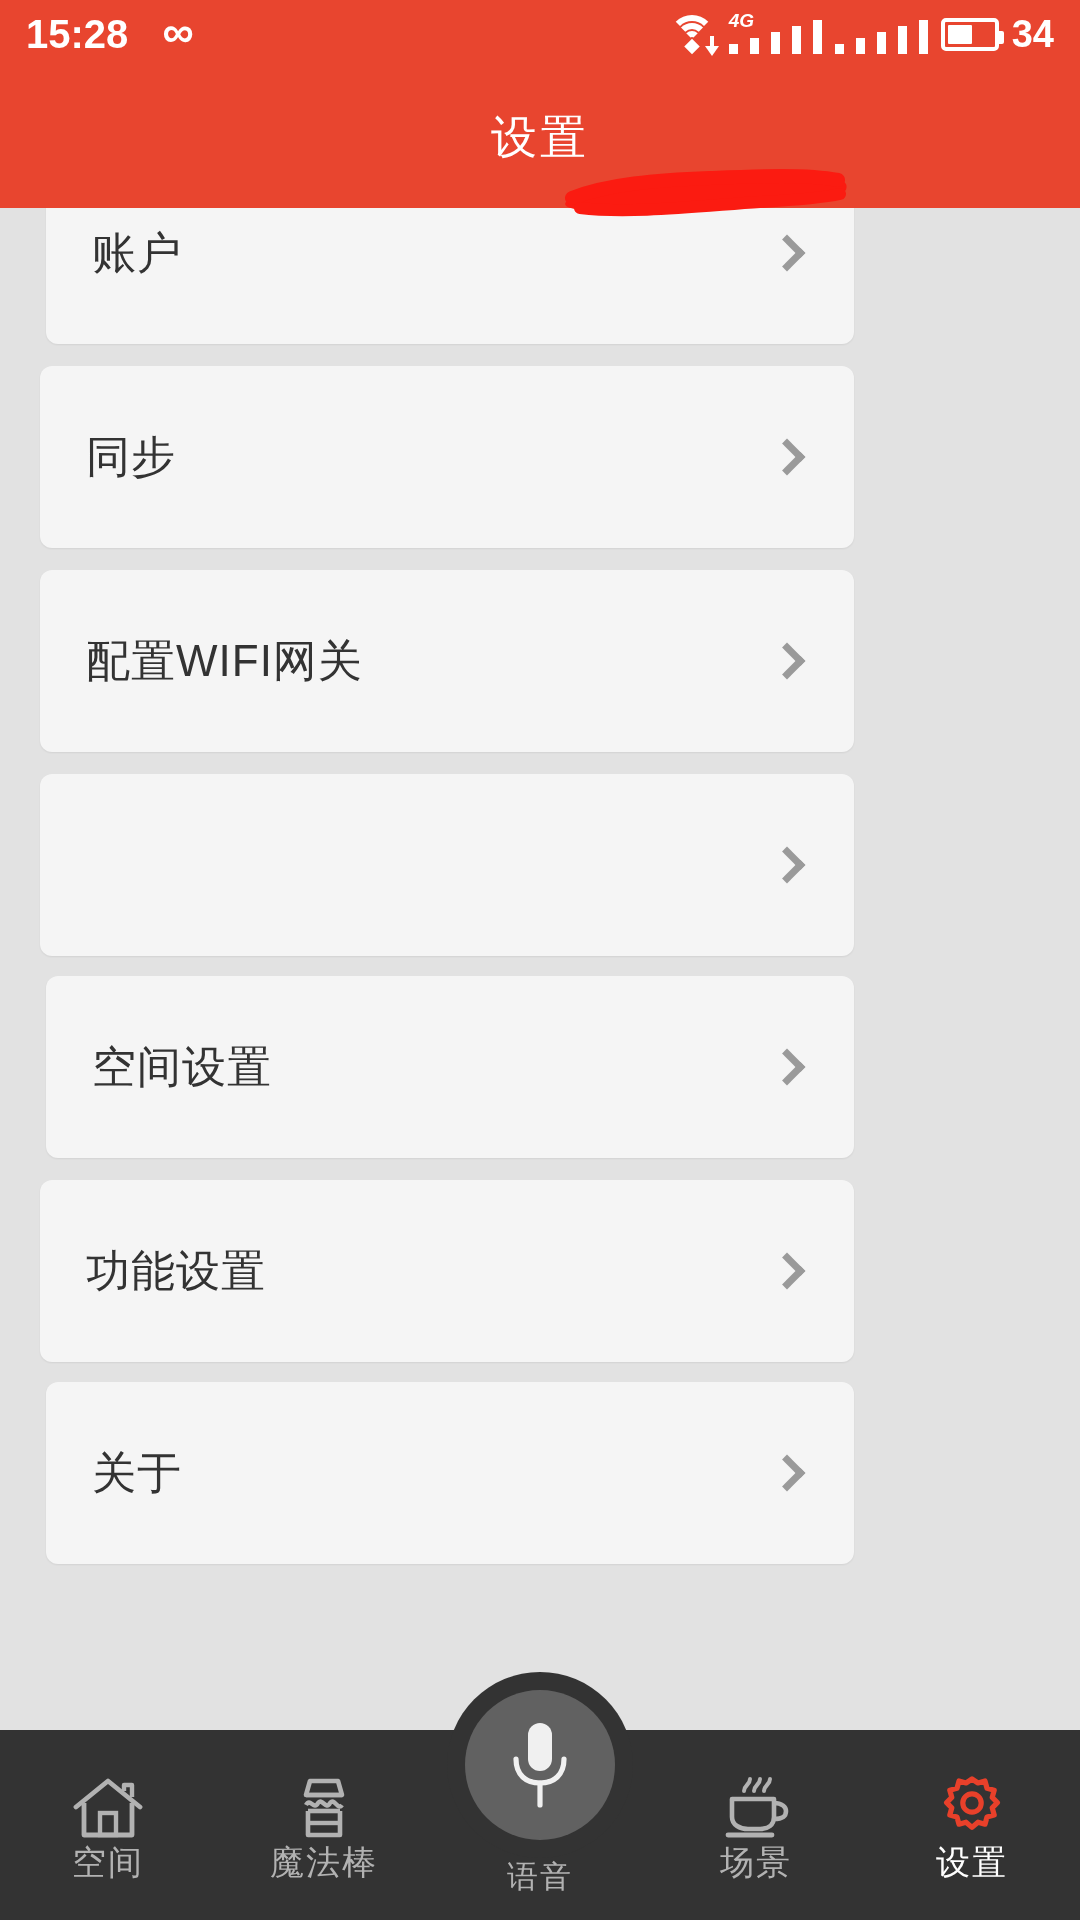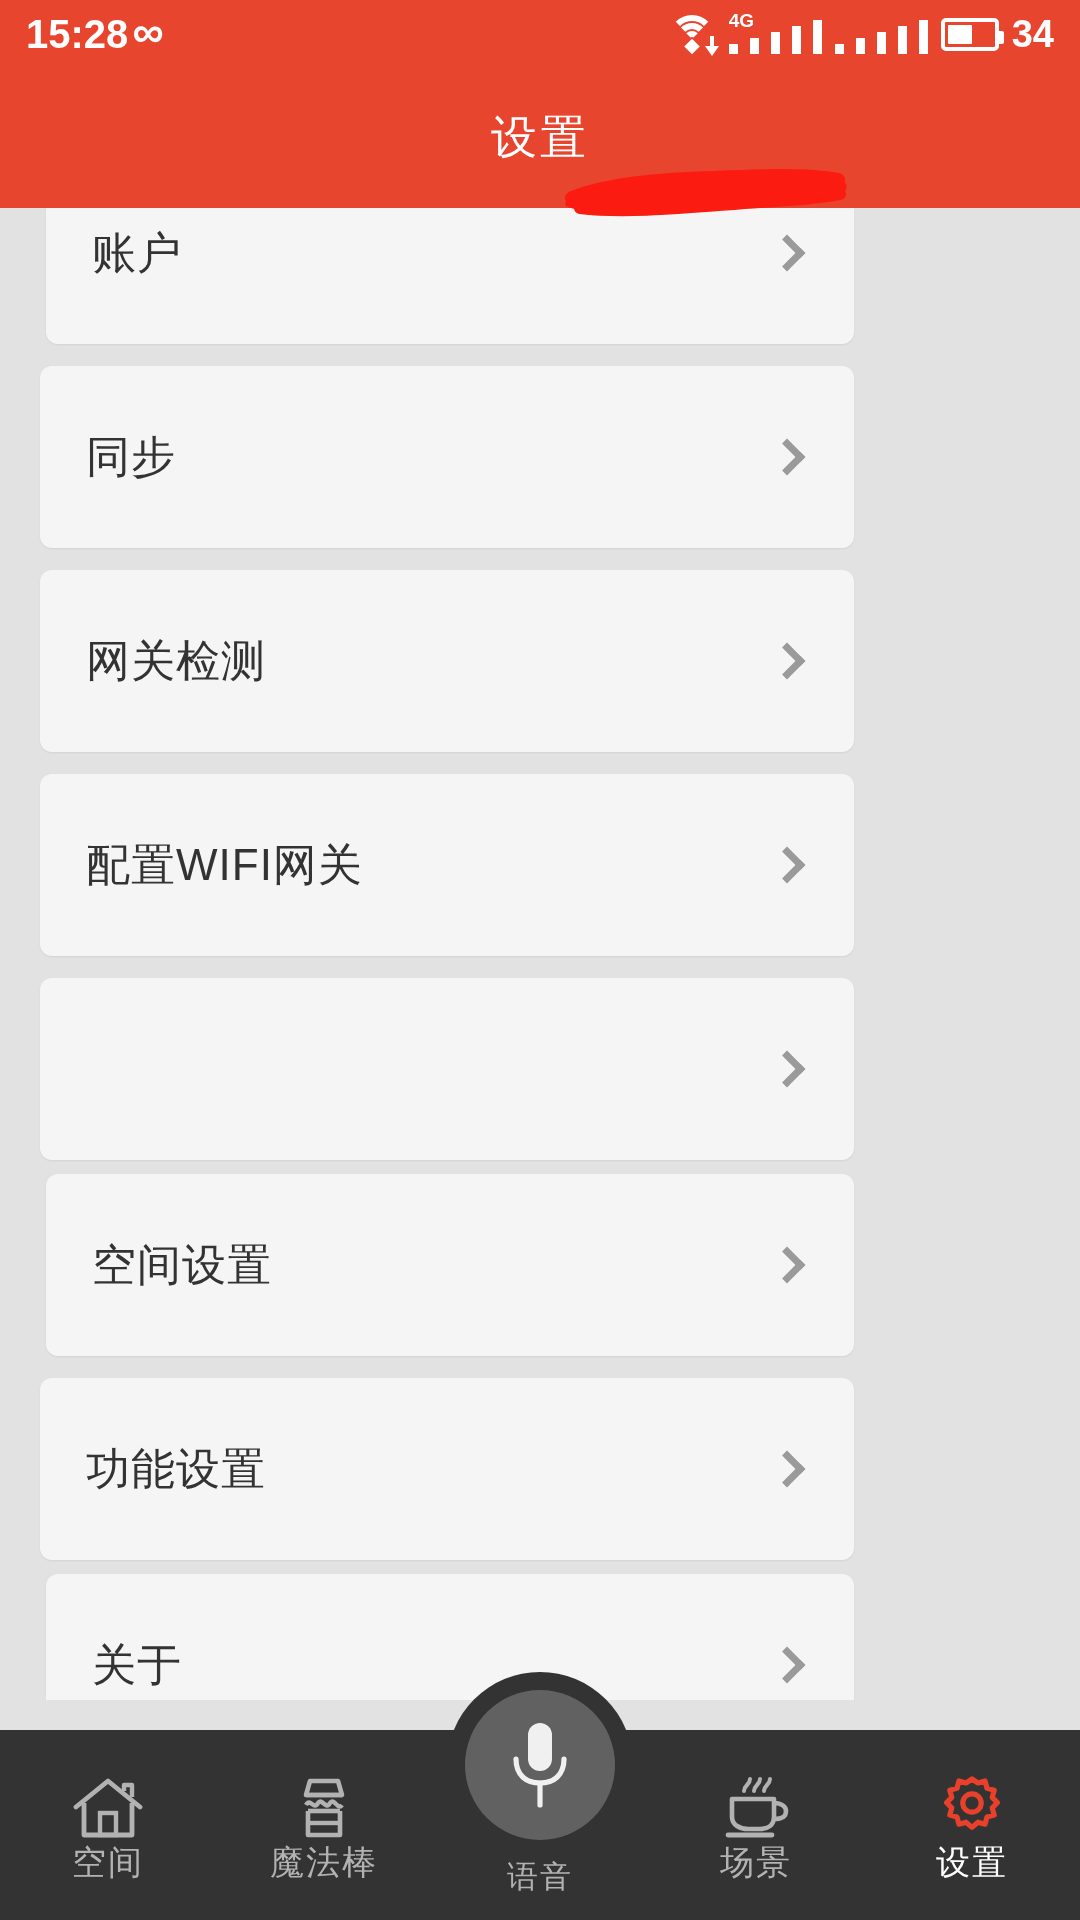--- a/index.html
+++ b/index.html
@@ -9,21 +9,21 @@
     background:#e2e2e2;
     position:relative;
   }
 
   
   #statusbar{
     position:absolute; top:0; left:0; width:1080px; height:68px;
     background:#e8452f; display:flex; align-items:center;
     padding:0 26px; color:#fff;
   }
-  #status-left{ display:flex; align-items:center; gap:4px; }
+  #status-left{ display:flex; align-items:center; gap:34px; }
   .status-time{ font-size:40px; font-weight:bold; letter-spacing:0px; line-height:1; }
   .infinity-glyph{ font-size:44px; line-height:1; font-weight:bold; margin-top:-4px;}
   #status-right{ margin-left:auto; display:flex; align-items:center; gap:13px; }
 
   .wifi-ico{ position:relative; width:48px; height:42px; }
   .wifi-ico .arc{
     position:absolute; left:50%; border:6px solid #fff; border-bottom-color:transparent;
     border-left-color:transparent; border-right-color:transparent; border-radius:50%;
     transform:translateX(-50%) ;
   }
@@ -33,21 +33,21 @@
   .wifi-ico .dot{
     position:absolute; left:50%; top:28px; transform:translateX(-50%) rotate(45deg);
     width:11px; height:11px; background:#fff;
   }
   .wifi-ico .dl{
     position:absolute; right:-3px; bottom:-1px; width:0;height:0;
     border-left:7px solid transparent;border-right:7px solid transparent;border-top:10px solid #fff;
   }
   .wifi-ico .dlstem{ position:absolute; right:2px; bottom:8px; width:4px; height:11px; background:#fff;}
 
-  .sig-wrap{ position:relative; display:flex; align-items:flex-end; gap:12px; height:40px;}
+  .sig-wrap{ position:relative; display:flex; align-items:flex-end; gap:12px; height:40px;font-style:italic;}
   .sig-wrap .bar{ width:9px; background:#fff; }
   .g4{ position:absolute; top:-3px; left:0; font-size:19px; font-weight:bold; line-height:1;}
   .sig-wrap.with4g{ padding-top:16px; }
 
   .batt{
     width:58px; height:33px; border:4px solid #fff; border-radius:5px;
     position:relative; display:flex; align-items:center; padding:3px;
   }
   .batt:after{
     content:""; position:absolute; right:-9px; top:9px; width:6px; height:13px;
@@ -66,21 +66,21 @@
   
   #content{
     position:absolute; top:208px; left:0; width:900px; height:1492px;
     background:#e2e2e2; overflow:hidden;
   }
   .card{
     margin:0 46px; background:#f5f5f5; border-radius:12px;
     box-shadow:0 1px 2px rgba(0,0,0,0.07);
   }
   .card.gap{ margin-top:22px;margin-left:40px; }
-  .card.join{ margin-top:14px; }
+  .card.join{ margin-top:20px; }
   .card.first{ margin-top:-46px; }
 
   .row{
     height:182px; display:flex; align-items:center;
     padding:0 46px 0 46px;
   }
   .row .label{ font-size:44px; color:#333; letter-spacing:1px; }
   .row .chev{
     margin-left:auto; width:26px; height:26px;
     border-top:7px solid #9a9a9a; border-right:7px solid #9a9a9a;
@@ -178,26 +178,20 @@
     </div>
   </div>
 
   <div class="card gap">
     <div class="row">
       <span class="label">同步</span>
       <span class="chev"></span>
     </div>
   </div>
 
-  <div class="card gap">
-    <div class="row">
-      <span class="label">网关检测</span>
-      <span class="chev"></span>
-    </div>
-  </div>
 
   <div class="card gap">
     <div class="row">
       <span class="label">配置WIFI网关</span>
       <span class="chev"></span>
     </div>
   </div>
 
   <div class="card gap">
     <div class="row">

